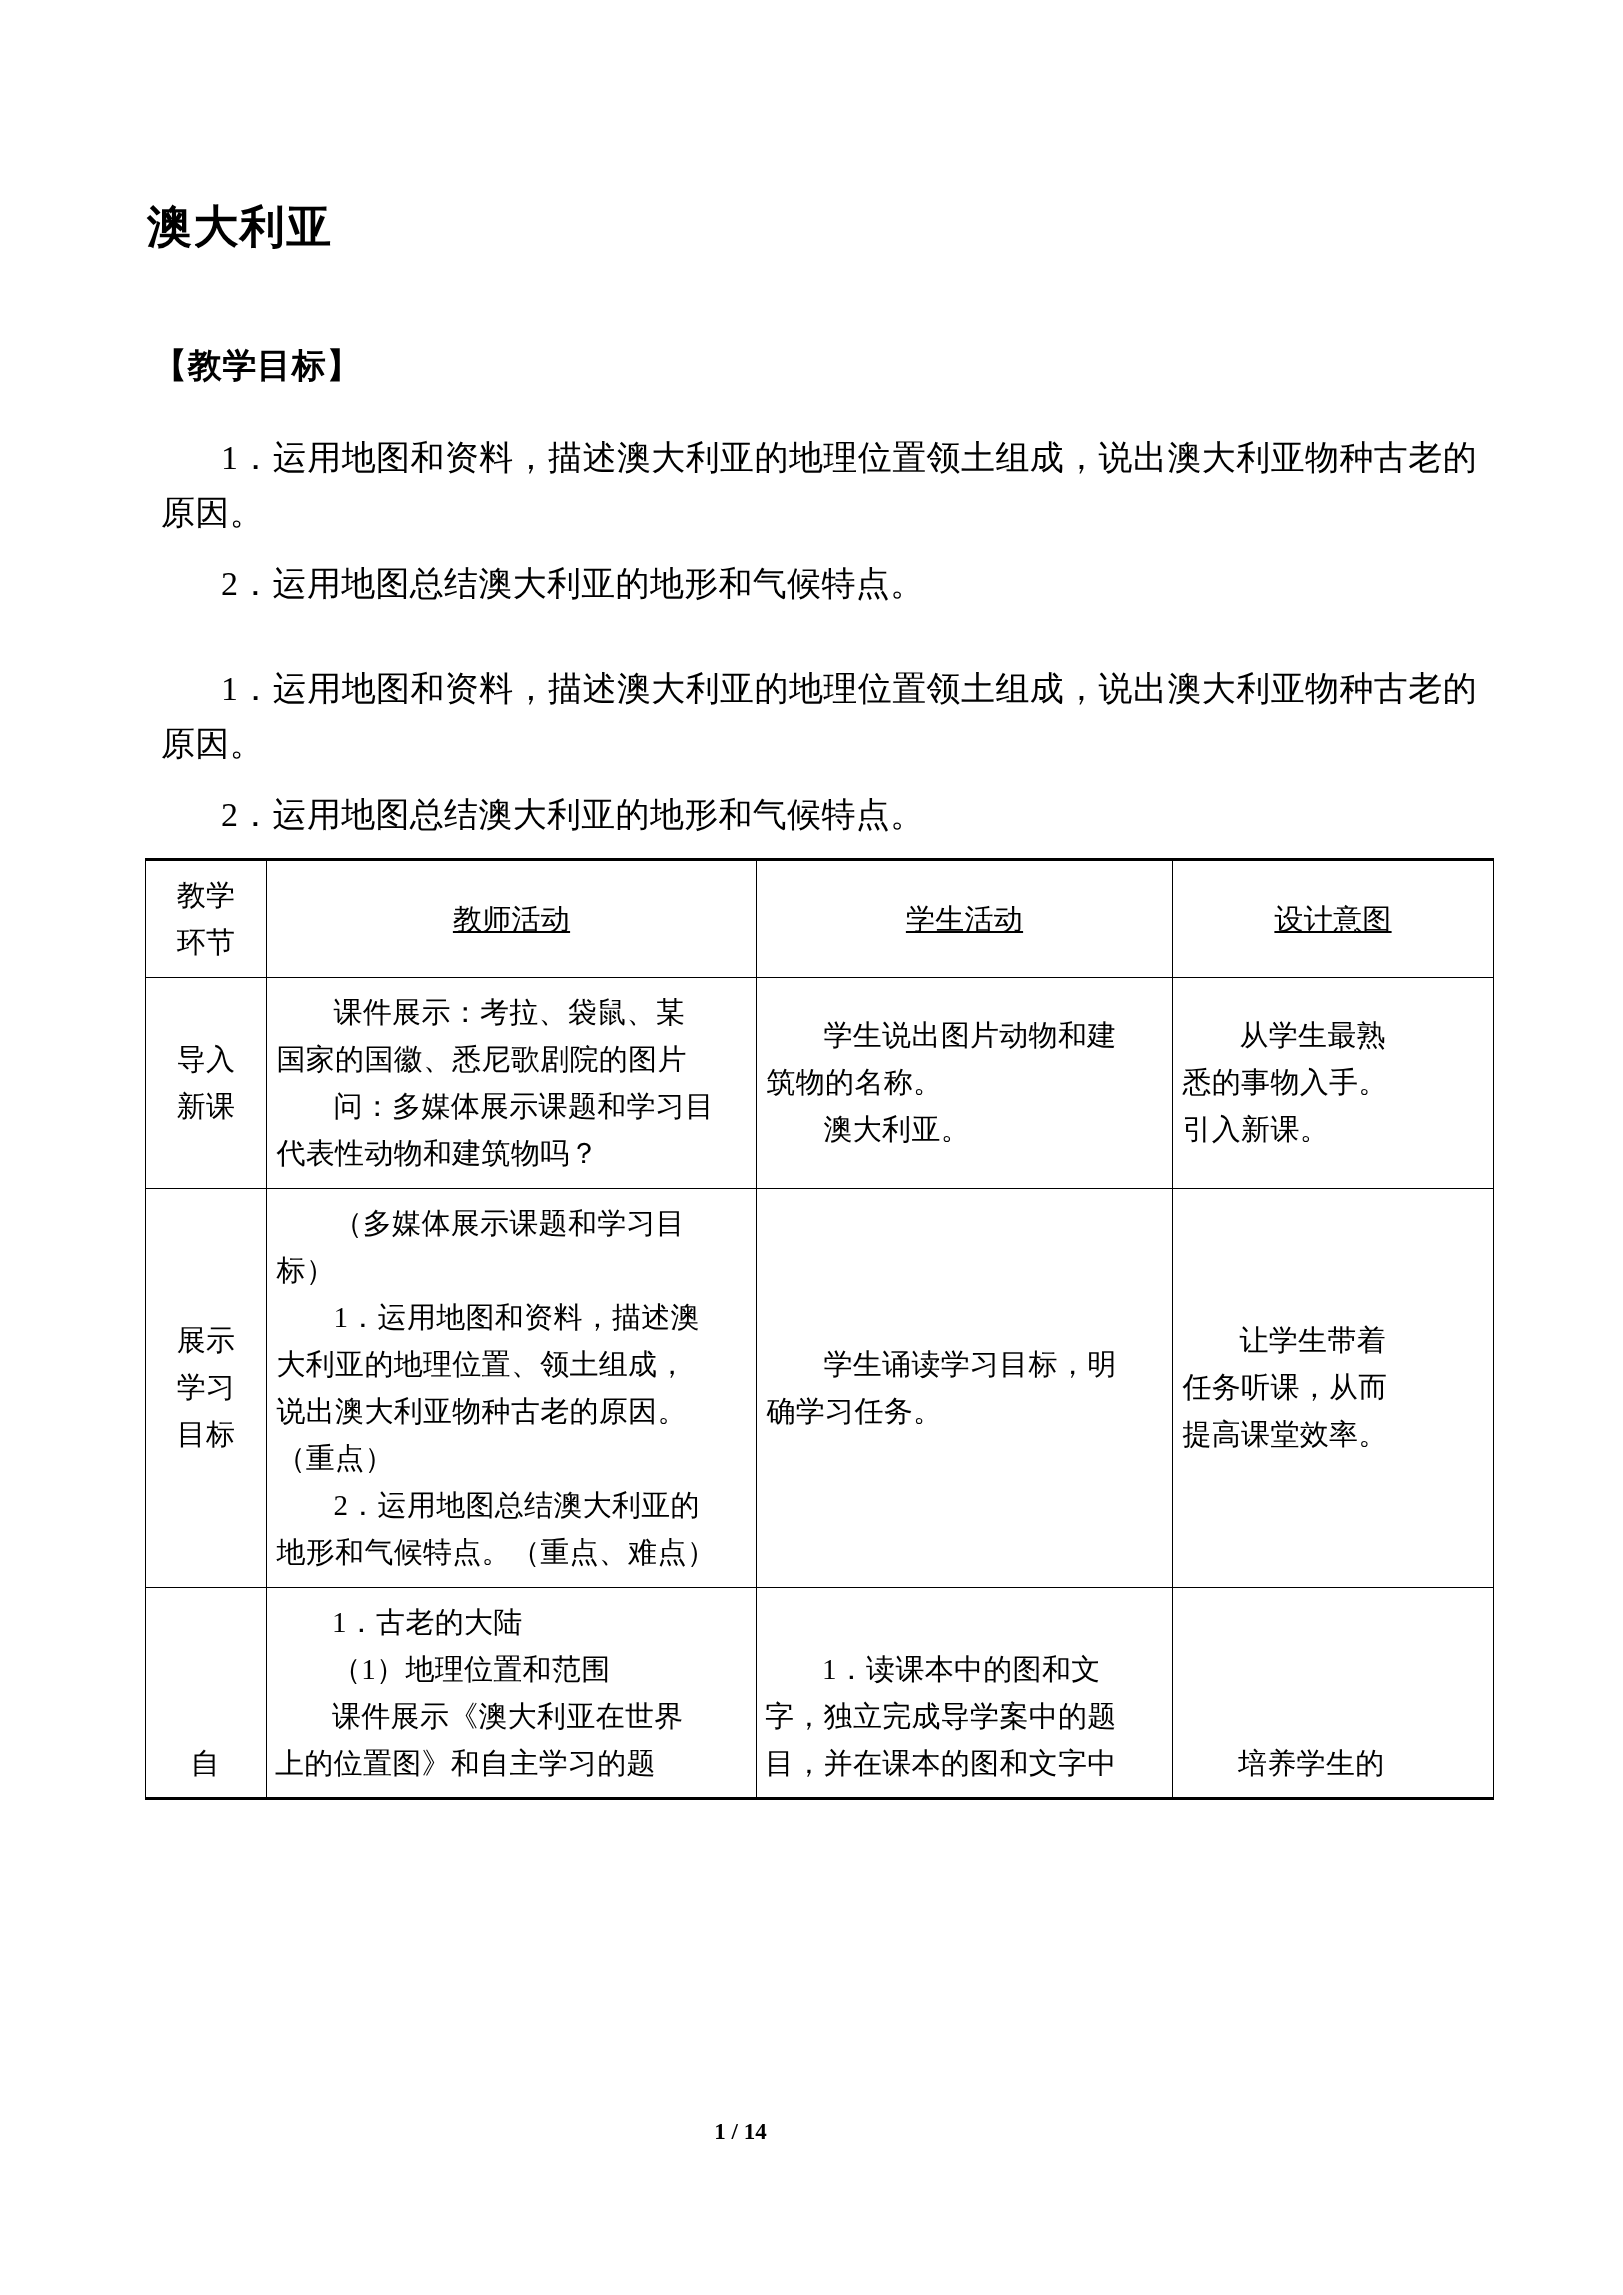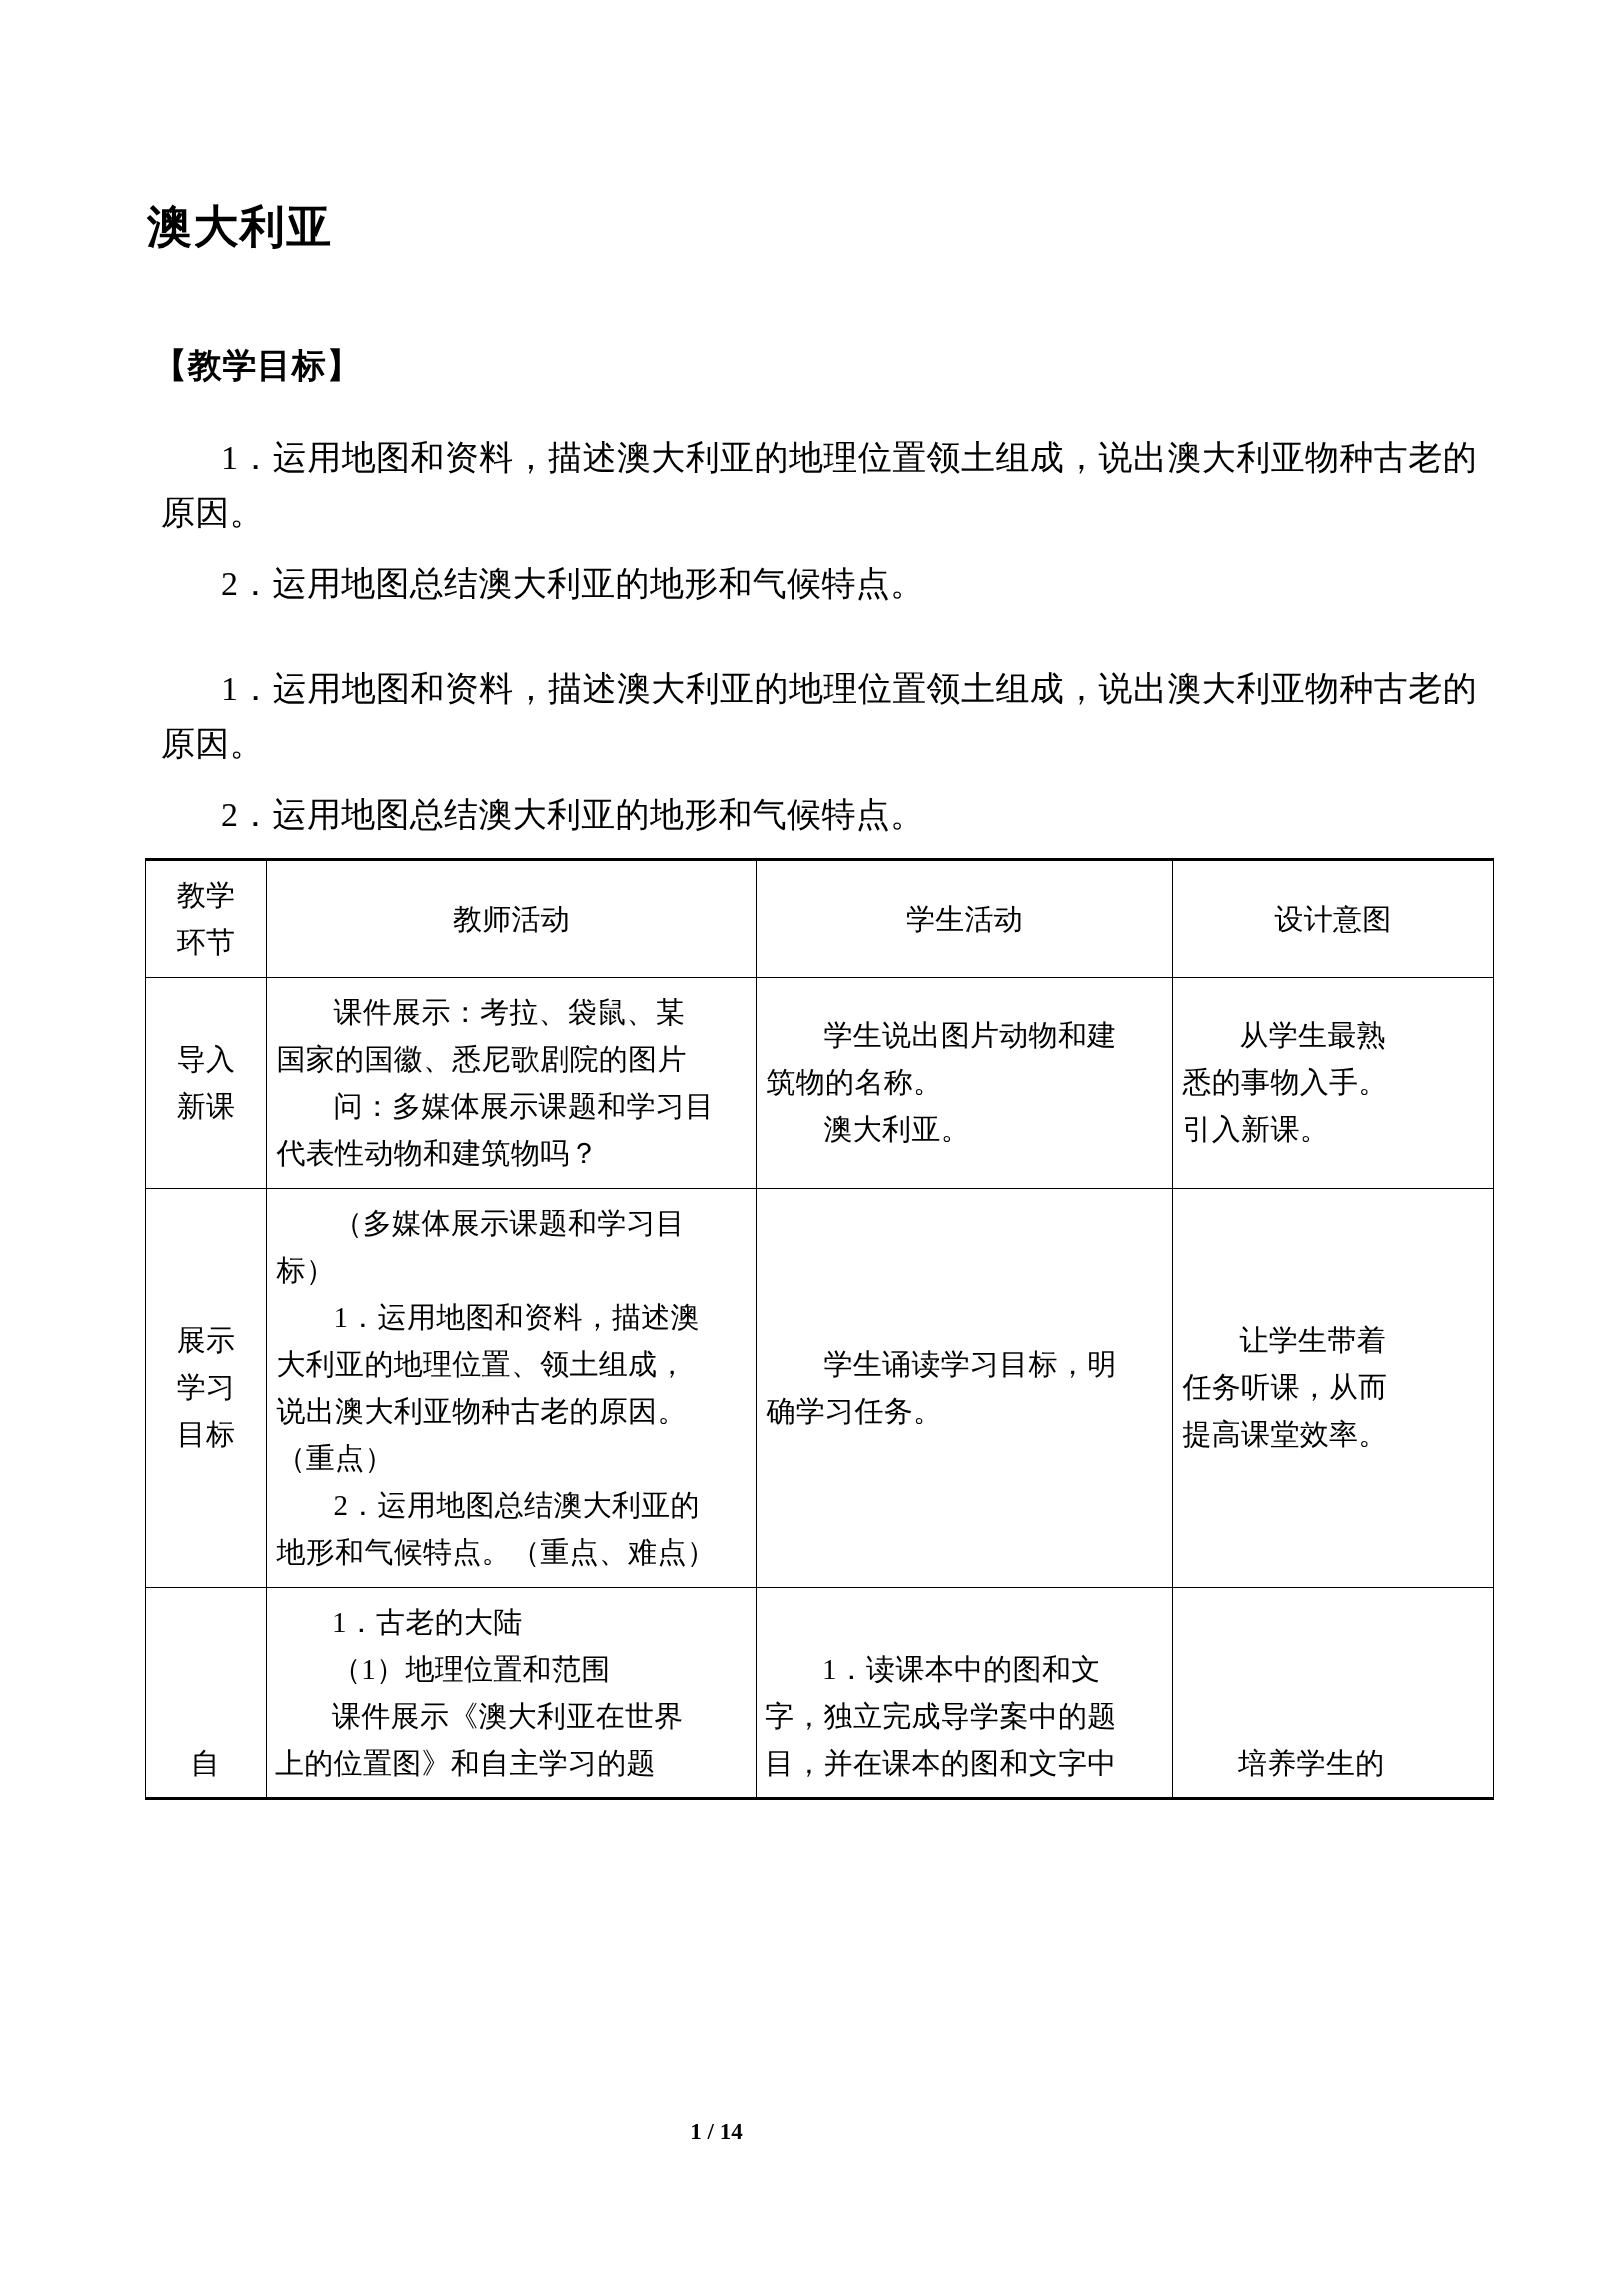--- a/index.html
+++ b/index.html
@@ -82,21 +82,21 @@
   }
   table.process-table tr.last-row td {
     border-bottom: 3.4px solid #000000;
     padding-left: 8px;
   }
   col.c-stage   { width: 121px; }
   col.c-teacher { width: 490px; }
   col.c-student { width: 416px; }
   col.c-intent  { width: 321px; }
 
-  .cell-center { text-align: center; }
+  .cell-center { text-align: center; text-decoration: underline; }
   .cell-body   { text-align: justify; }
   .cell-body p {
     margin: 0;
     text-indent: 57px;
   }
   .cell-body p.noind { text-indent: 0; }
   .stage-cell {
     text-align: center;
     line-height: 1.52;
   }
@@ -107,20 +107,21 @@
   
   .page-footer {
     position: absolute;
     left: 0;
     top: 2119px;
     width: 1433px;
     text-align: center;
     font-size: 23px;
     font-weight: bold;
     font-family: "Liberation Serif", "DejaVu Serif", serif;
+    padding-left: 24px;
   }
 </style>
 </head>
 <body>
 
 <div class="page">
   <div class="content">
 
     <h1 class="doc-title">澳大利亚</h1>
 

